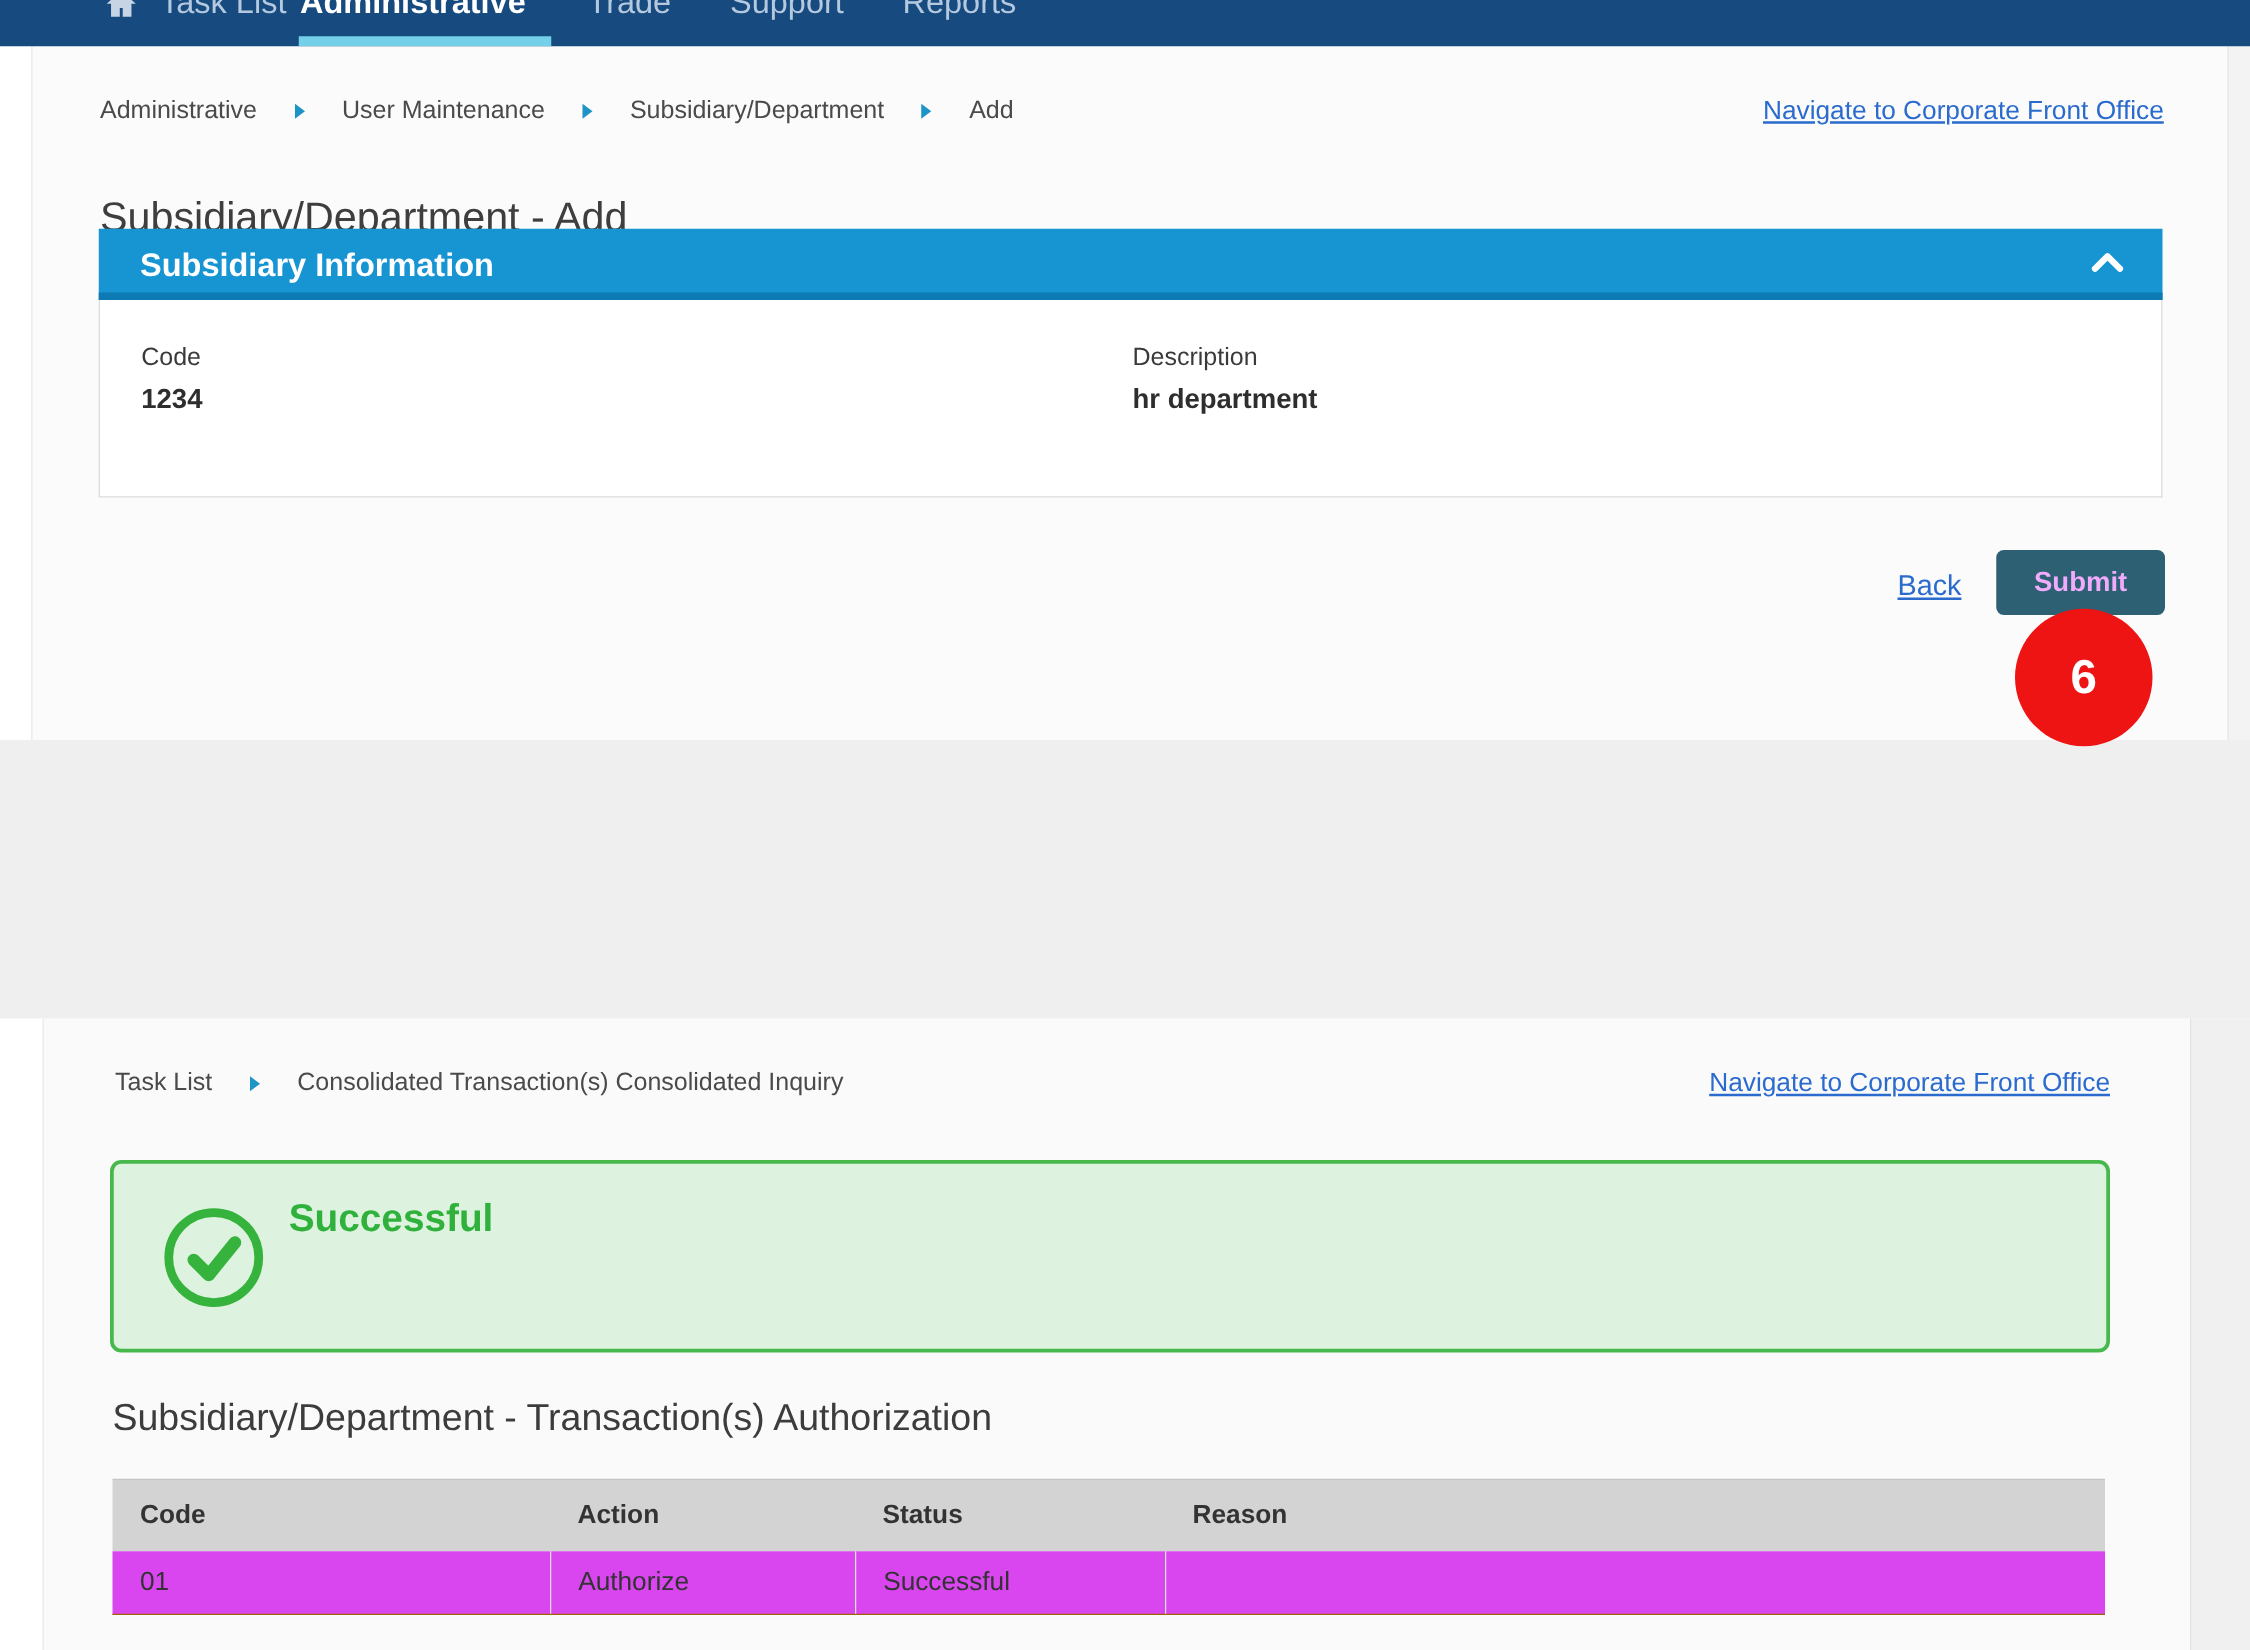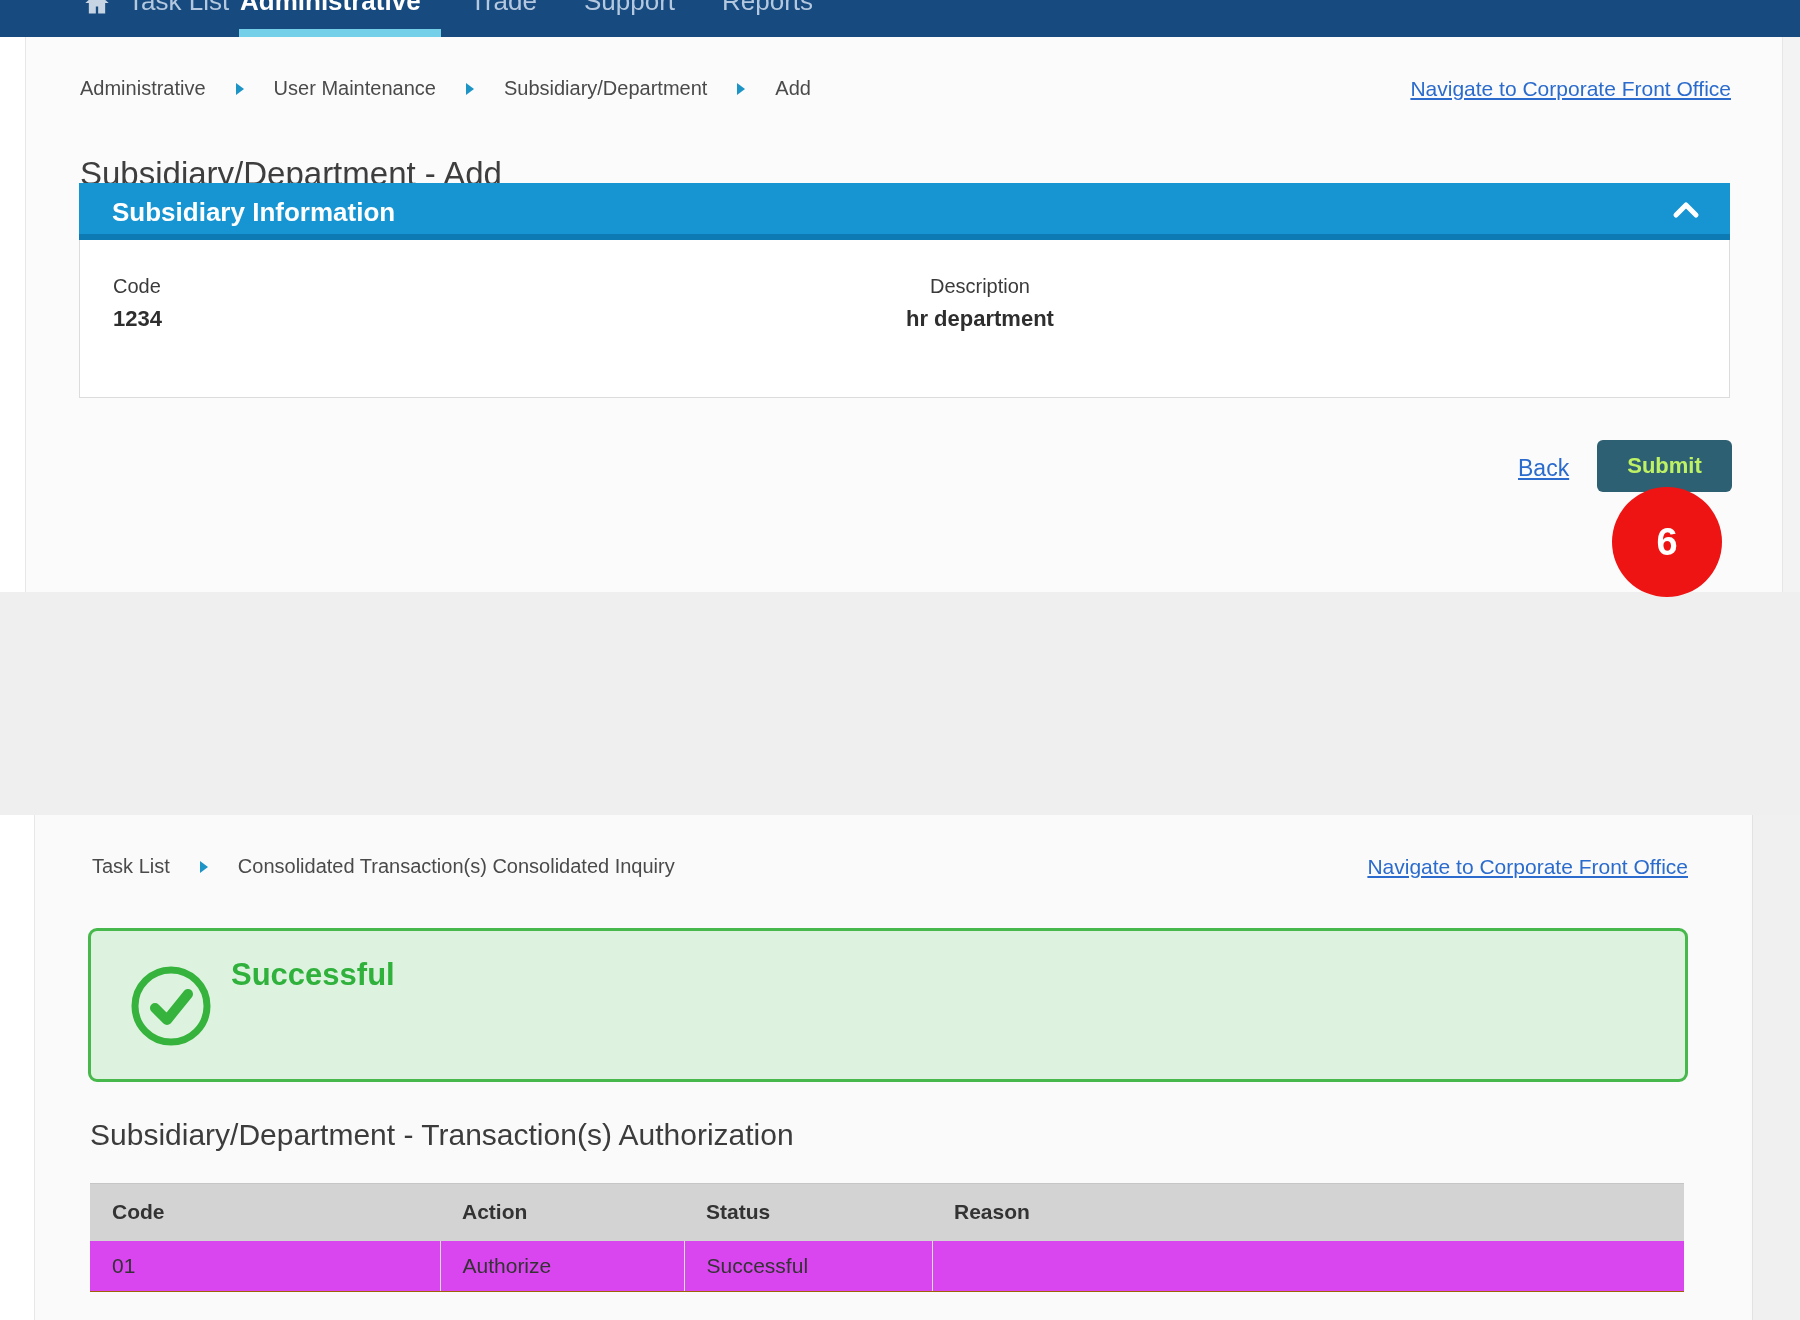--- a/index.html
+++ b/index.html
@@ -111,34 +111,34 @@
   }
   .panel-body {
     position: relative;
     height: 158px;
     background: #ffffff;
     border: 1px solid #dcdcdc;
     border-top: none;
   }
   .field { position: absolute; top: 35px; }
   .field-code { left: 33px; }
-  .field-desc { left: 826px; text-align: center; }
+  .field-desc { left: 826px; }
   .field-label { font-size: 20px; color: #3a3a3a; margin-bottom: 8px; }
   .field-value { font-size: 22px; font-weight: bold; color: #2e2e2e; }
 
   .back-link {
     position: absolute; left: 1518px; top: 418px;
     font-size: 23px;
   }
   .submit-btn {
     position: absolute; left: 1597px; top: 403px;
     width: 135px; height: 52px;
     background: #2e6073;
     border: none; border-radius: 6px;
-    color: #bef264; font-size: 22px; font-weight: bold;
+    color: #f0abfc; font-size: 22px; font-weight: bold;
     font-family: "Liberation Sans", sans-serif;
     cursor: pointer;
   }
   .step-badge {
     position: absolute; left: 1612px; top: 450px;
     width: 110px; height: 110px;
     background: #ee1414;
     border-radius: 50%;
     color: #ffffff; font-size: 38px; font-weight: bold;
     display: flex; align-items: center; justify-content: center;

